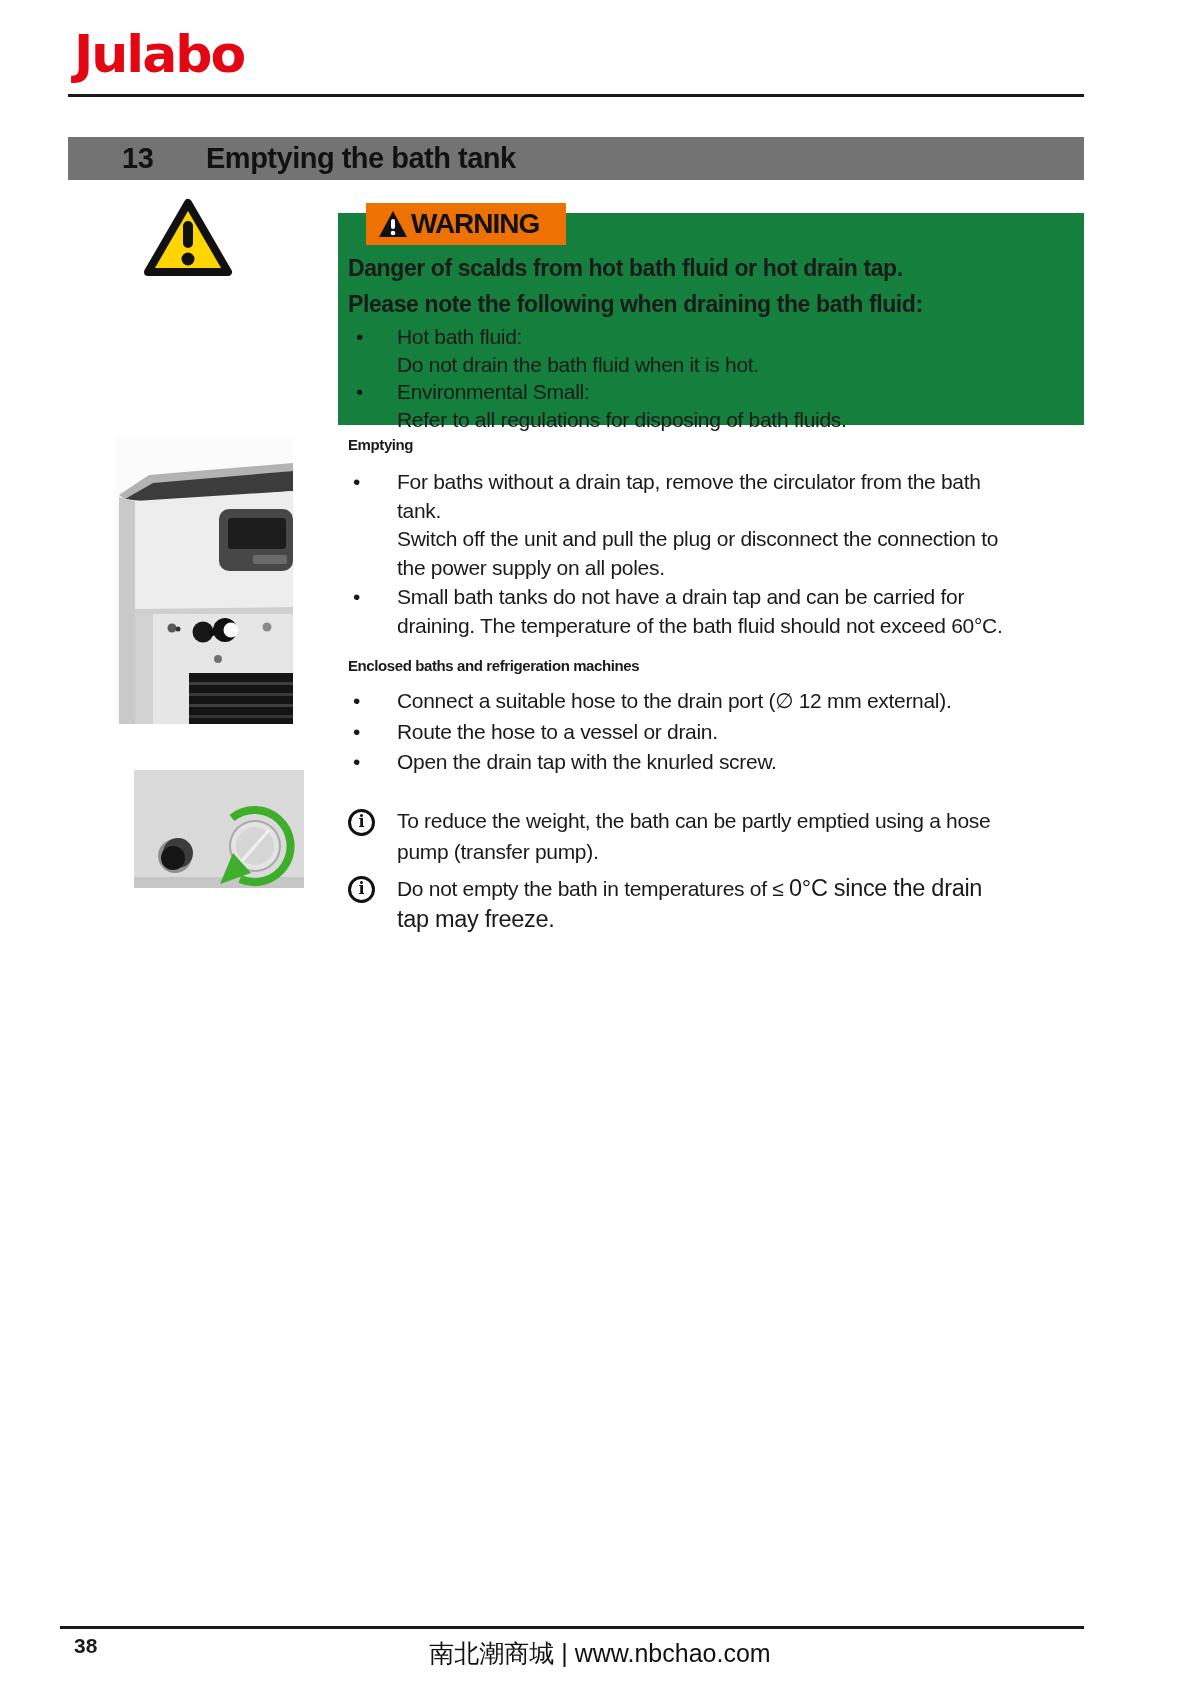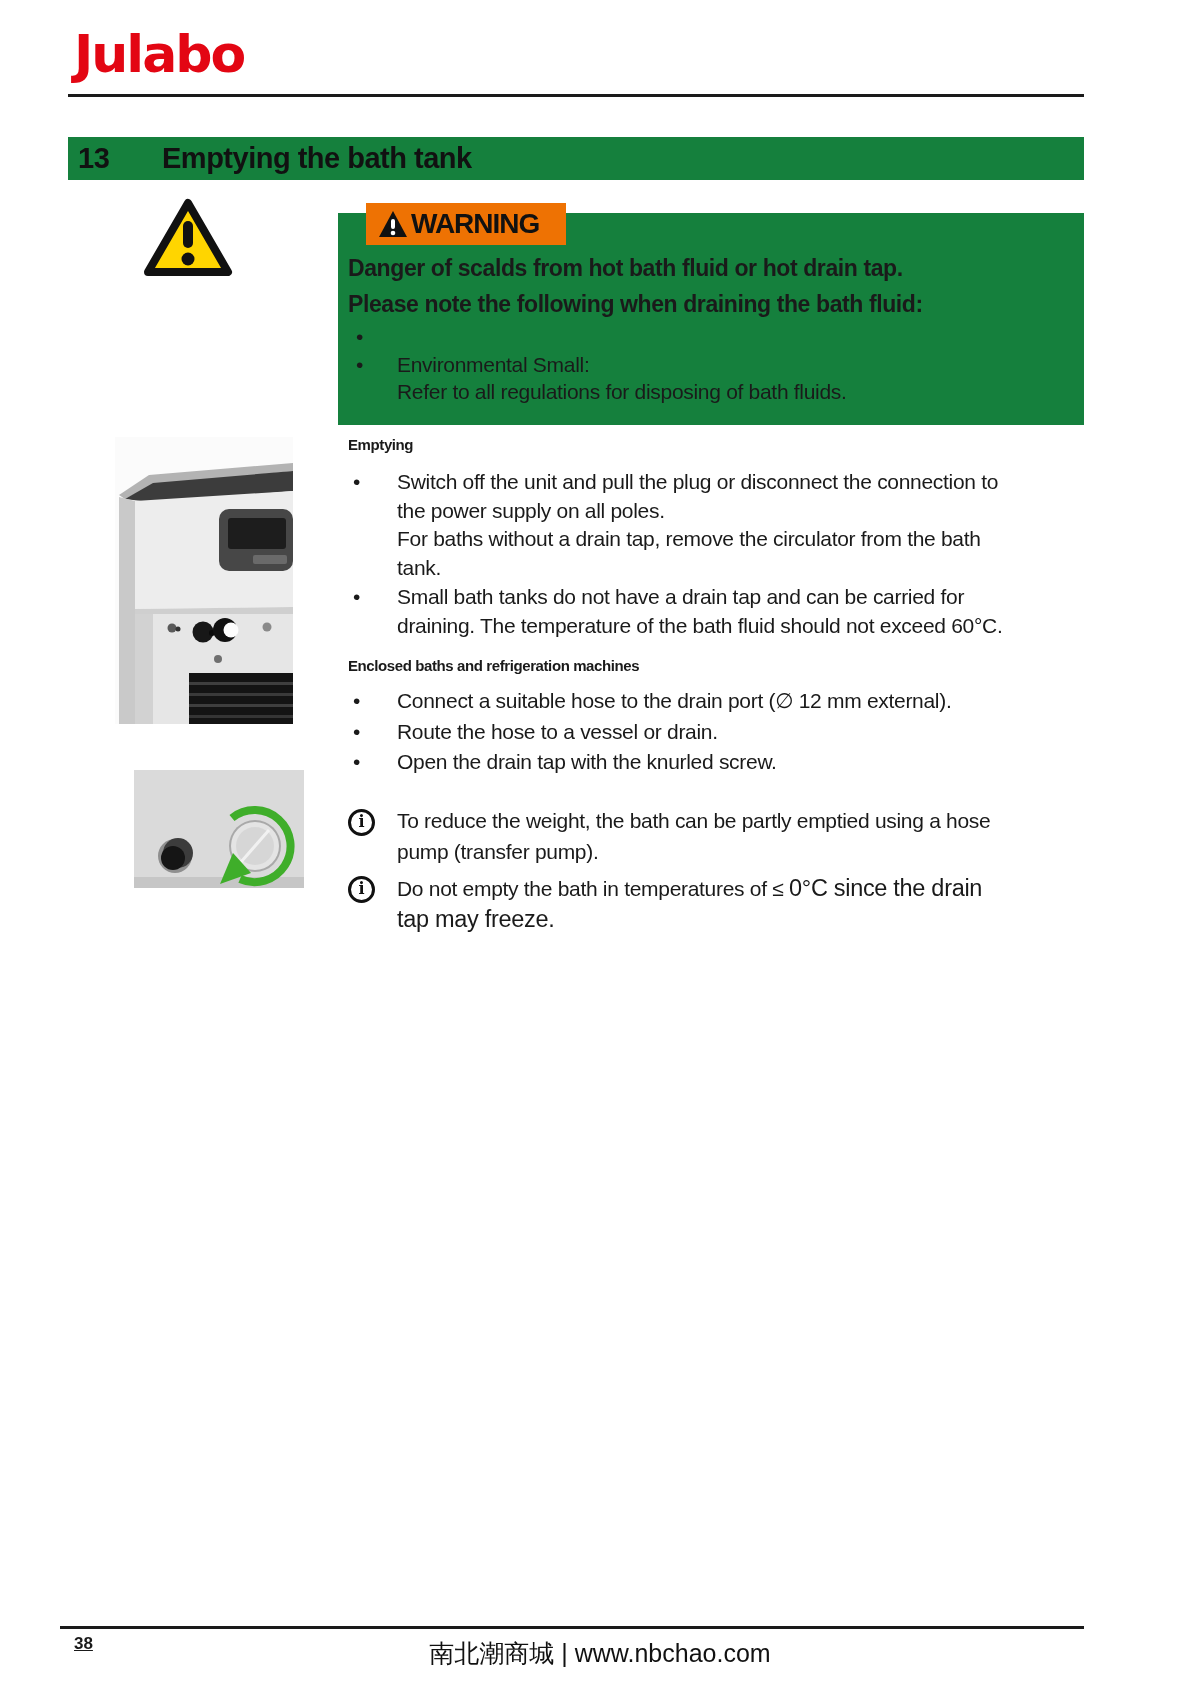--- a/index.html
+++ b/index.html
@@ -5,22 +5,22 @@
   html,body{margin:0;padding:0;background:#fff;}
   .page{position:relative;width:1084px;height:1702px;background:#ffffff;overflow:hidden;
         font-family:"Liberation Sans",sans-serif;color:#1a1a1a;}
 
   
   .logo{position:absolute;left:74px;top:24px;font-family:"DejaVu Sans",sans-serif;
         font-weight:800;font-size:52px;letter-spacing:-2px;color:#e30613;}
   .header-rule{position:absolute;left:68px;top:94px;width:1022px;height:3px;background:#1a1a1a;}
 
   
-  .section-bar{position:absolute;left:68px;top:137px;width:1020px;height:43px;background:#15803d;
-               display:flex;align-items:center;font-weight:700;font-size:29px;letter-spacing:-0.5px;color:#111;}
+  .section-bar{position:absolute;left:68px;top:137px;width:1020px;height:43px;background:#737373;
+               display:flex;align-items:center;font-weight:700;font-size:29px;letter-spacing:-0.5px;color:#111;padding-left:44px;}
   .section-number{margin-left:10px;width:50px;}
   .section-title{margin-left:34px;}
 
   
   .hazard-triangle{position:absolute;left:142px;top:196px;}
 
   
   .warning-box{position:absolute;left:338px;top:213px;width:750px;height:212px;background:#15803d;}
   .warning-banner{position:absolute;left:28px;top:-10px;width:200px;height:42px;background:#ee7203;
                   display:flex;align-items:center;padding-left:12px;box-sizing:border-box;}
@@ -49,21 +49,21 @@
              font-family:"DejaVu Serif",serif;font-weight:700;font-size:16px;line-height:16px;color:#111;}
   .note-text{margin-left:22px;width:600px;}
   .note-large{font-size:23.5px;}
 
   
   .photo1{position:absolute;left:115px;top:437px;width:178px;height:287px;}
   .photo2{position:absolute;left:134px;top:770px;width:170px;height:118px;}
 
   
   .footer-rule{position:absolute;left:60px;top:1626px;width:1032px;height:3px;background:#1a1a1a;}
-  .page-number{position:absolute;left:74px;top:1634px;font-size:17px;font-weight:700;text-decoration:underline;}
+  .page-number{position:absolute;left:74px;top:1634px;font-size:21px;font-weight:700;}
   .footer-site{position:absolute;left:0;top:1637px;width:1200px;text-align:center;font-size:25px;color:#111;}
 </style>
 </head>
 <body>
 
 <div class="page">
 
   <div class="logo">Julabo</div>
   <div class="header-rule"></div>
 
@@ -88,20 +88,24 @@
         <circle cx="15" cy="23" r="2.3" fill="#fff"></circle>
       </svg>
       <span class="label">WARNING</span>
     </div>
     <div class="warn-content">
       <div class="warn-title">Danger of scalds from hot bath fluid or hot drain tap.</div>
       <div class="warn-subtitle">Please note the following when draining the bath fluid:</div>
       <div class="wbullets">
         <div class="wrow">
           <span class="wdot">•</span>
+          <div>
+            <div>Hot bath fluid:</div>
+            <div>Do not drain the bath fluid when it is hot.</div>
+          </div>
         </div>
         <div class="wrow">
           <span class="wdot">•</span>
           <div>
             <div>Environmental Small:</div>
             <div>Refer to all regulations for disposing of bath fluids.</div>
           </div>
         </div>
       </div>
     </div>
@@ -152,22 +156,22 @@
     </svg>
   </div>
 
   <div class="main-col">
     <div class="h-bold">Emptying</div>
 
     <div class="blist">
       <div class="bullet-row">
         <span class="bdot">•</span>
         <div class="btext">
+          <div>For baths without a drain tap, remove the circulator from the bath tank.</div>
           <div>Switch off the unit and pull the plug or disconnect the connection to the power supply on all poles.</div>
-          <div>For baths without a drain tap, remove the circulator from the bath tank.</div>
         </div>
       </div>
       <div class="bullet-row">
         <span class="bdot">•</span>
         <div class="btext">
           <div>Small bath tanks do not have a drain tap and can be carried for draining. The temperature of the bath fluid should not exceed 60°C.</div>
         </div>
       </div>
     </div>
 

